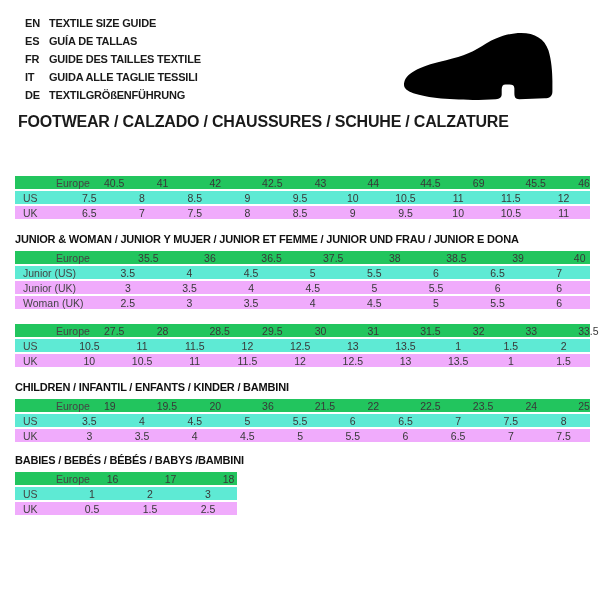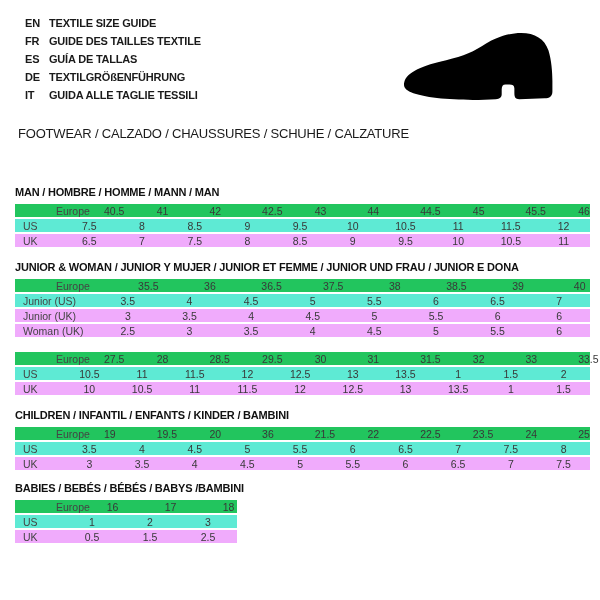--- a/index.html
+++ b/index.html
@@ -6,21 +6,21 @@
   html,body { width:600px; height:600px; background:#ffffff; overflow:hidden; }
   body { font-family:"Liberation Sans", sans-serif; color:#1a1a1a; position:relative; }
 
   .page { position:absolute; inset:0; padding:12px 10px 0 15px; }
 
   
   .lang-block { margin-top:2px; }
   .lang-row { display:flex; height:18px; align-items:center; }
   .lang-code { width:34px; padding-left:10px; font-size:11px; font-weight:bold; letter-spacing:-0.2px; }
   .lang-text { font-size:11px; font-weight:bold; letter-spacing:-0.2px; }
-  .category-line { margin-top:22px; margin-left:3px; font-size:13px; font-weight:normal; letter-spacing:-0.2px; }
+  .category-line { margin-top:9px; margin-left:3px; font-size:16px; font-weight:bold; letter-spacing:-0.2px; }
 
   .shoe { position:absolute; left:396px; top:28px; width:188px; height:78px; }
 
   
   .section-title { font-size:11px; font-weight:bold; letter-spacing:-0.2px; line-height:12px; margin-bottom:6px; color:#111; }
   .sec { margin-top:12px; }
   .sec.first { margin-top:45px; }
   .sec.s2 { margin-top:12px; }
   .sec.s3 { margin-top:13px; }
   .sec.s5 { margin-top:10px; }
@@ -40,57 +40,56 @@
 <body>
 
 <div class="page">
 
   <div class="lang-block">
     <div class="lang-row">
       <span class="lang-code">EN</span>
       <span class="lang-text">TEXTILE SIZE GUIDE</span>
     </div>
     <div class="lang-row">
+      <span class="lang-code">ES</span>
+      <span class="lang-text">GUÍA DE TALLAS</span>
+    </div>
+    <div class="lang-row">
       <span class="lang-code">FR</span>
       <span class="lang-text">GUIDE DES TAILLES TEXTILE</span>
     </div>
     <div class="lang-row">
-      <span class="lang-code">ES</span>
-      <span class="lang-text">GUÍA DE TALLAS</span>
+      <span class="lang-code">IT</span>
+      <span class="lang-text">GUIDA ALLE TAGLIE TESSILI</span>
     </div>
     <div class="lang-row">
       <span class="lang-code">DE</span>
       <span class="lang-text">TEXTILGRÖßENFÜHRUNG</span>
-    </div>
-    <div class="lang-row">
-      <span class="lang-code">IT</span>
-      <span class="lang-text">GUIDA ALLE TAGLIE TESSILI</span>
     </div>
   </div>
 
   <div class="category-line">FOOTWEAR / CALZADO / CHAUSSURES / SCHUHE / CALZATURE</div>
 
   <svg class="shoe" viewBox="0 0 190 80" aria-hidden="true">
     <path fill="#000000" d="M7,56 C9,45 27,38 50,33 C68,29 79,24 91,16 C99,11 113,5 127,5 C141,5 151,11 155,23 C158,33 159,45 159,54 L159,65 C159,70 156,72 151,72 L125,73 C121,73 120,71 120,67 L120,62 C120,59 118,58 115,58 L111,58 C108,58 107,60 107,63 L107,68 C107,71 105,73 101,73 C70,75 30,73 14,66 C8,63 6,60 7,56 Z"></path>
   </svg>
 
   <div id="tables-container">
       <section class="sec first">
-        <div class="section-title">MAN / HOMBRE / HOMME / MANN / MAN</div>
         <div class="tbl">
           <div class="row hdr">
             <div class="cell label">Europe</div>
             <div class="cell">40.5</div>
             <div class="cell">41</div>
             <div class="cell">42</div>
             <div class="cell">42.5</div>
             <div class="cell">43</div>
             <div class="cell">44</div>
             <div class="cell">44.5</div>
-            <div class="cell">45</div>
+            <div class="cell">69</div>
             <div class="cell">45.5</div>
             <div class="cell">46</div>
           </div>
           <div class="row w">
             <div class="cell label">US</div>
             <div class="cell">7.5</div>
             <div class="cell">8</div>
             <div class="cell">8.5</div>
             <div class="cell">9</div>
             <div class="cell">9.5</div>

